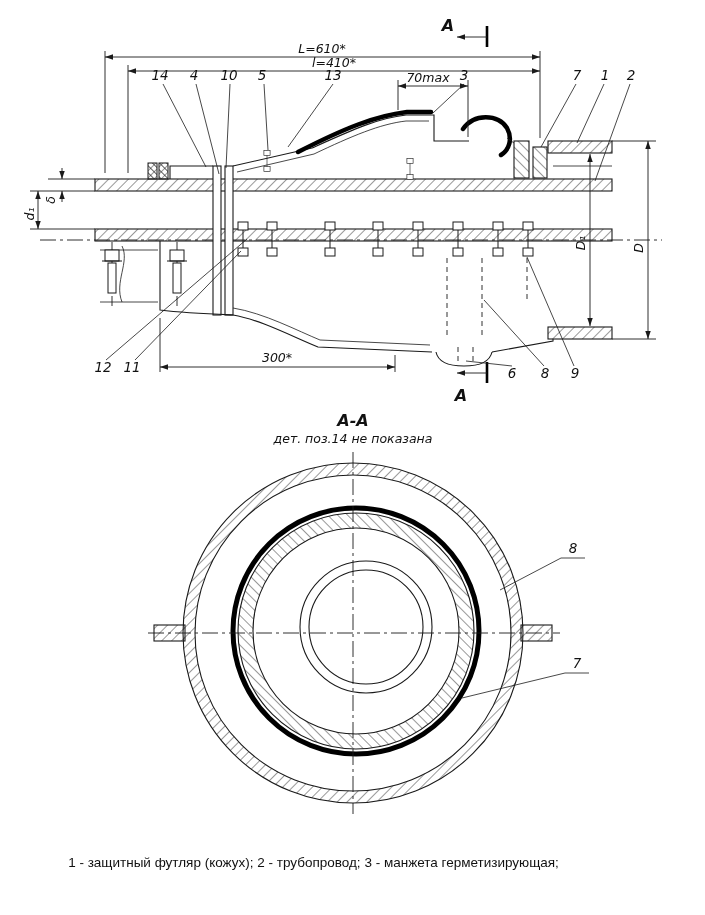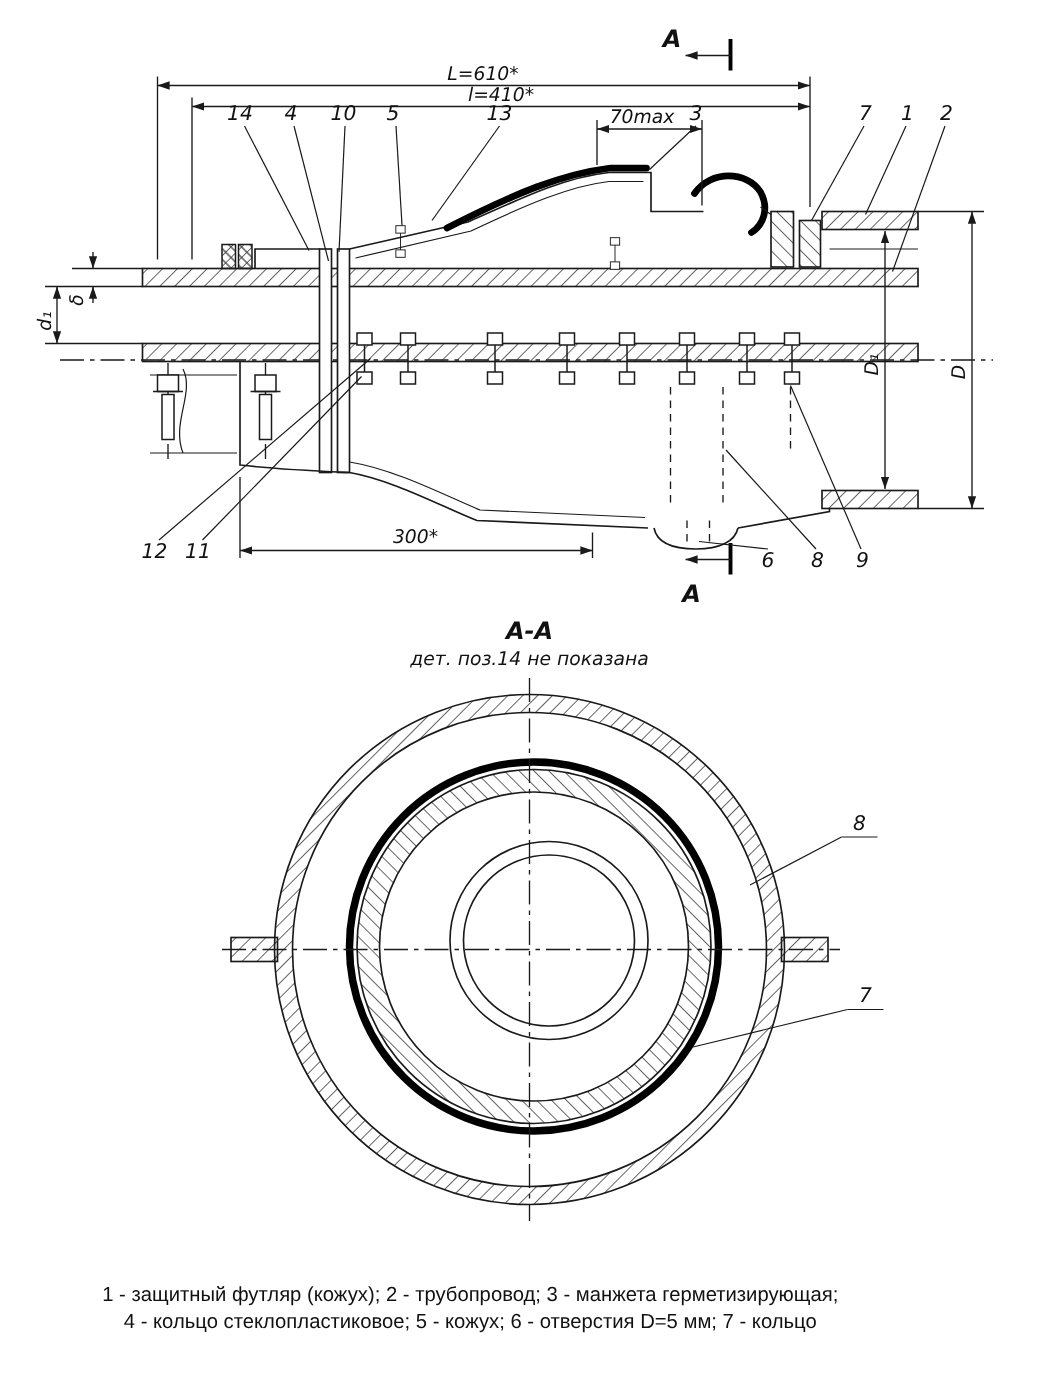--- a/index.html
+++ b/index.html
@@ -219,16 +219,15 @@
     <line x1="561" y1="558" x2="500" y2="590" class="thin"></line>
     <text class="t-co mid" x="573" y="553">8</text>
     <line x1="565" y1="673" x2="589" y2="673" class="thin"></line>
     <line x1="565" y1="673" x2="462" y2="698" class="thin"></line>
     <text class="t-co mid" x="577" y="668">7</text>
   </g>
 </svg>
 
 <div class="caption">
   <div>1 - защитный футляр (кожух); 2 - трубопровод; 3 - манжета герметизирующая;</div>
-  <div>4 - кольцо стеклопластиковое; 5 - кожух; 6 - отверстия D=5 мм; 7 - кольцо</div>
 </div>
 
 </div>
 
 </body></html>

